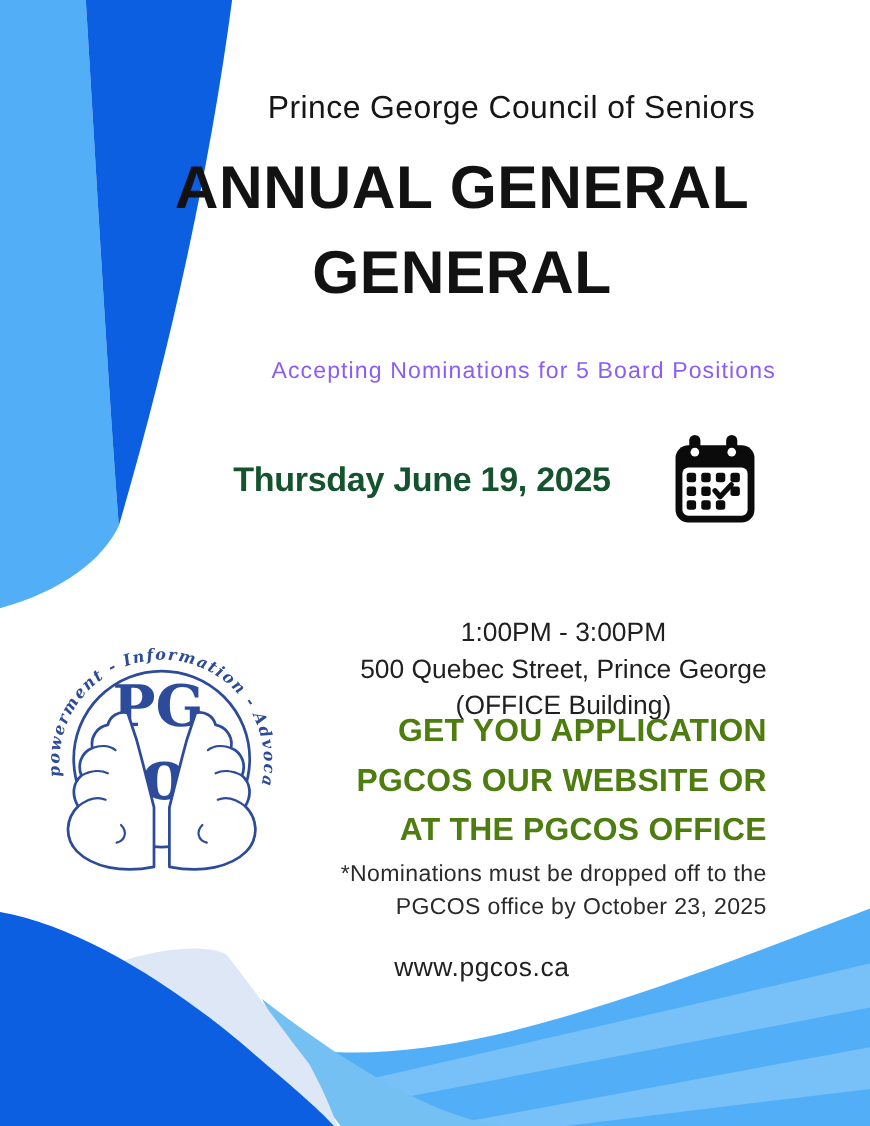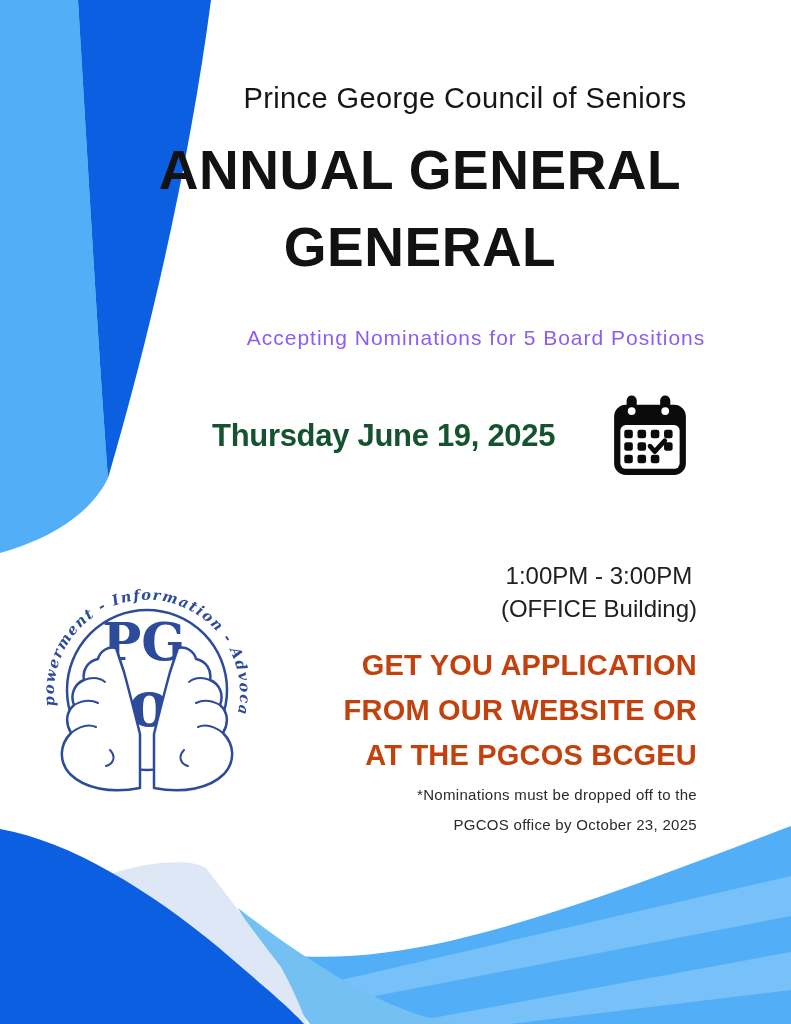--- a/index.html
+++ b/index.html
@@ -19,22 +19,22 @@
   .org-line{left:215px;top:82px;width:500px;text-align:center;font-size:29px;font-weight:500;
             letter-spacing:.4px;color:var(--text-black);}
   .agm-title{left:100px;right:51px;top:132px;text-align:center;font-size:55px;font-weight:800;
              line-height:77px;color:#121212;letter-spacing:.5px;}
   .subtitle{left:242px;top:326px;width:468px;text-align:center;font-size:21px;letter-spacing:1px;
             color:#8b5cf6;}
   .date-line{left:212px;top:418px;font-size:31px;font-weight:800;color:#14532d;letter-spacing:-.3px;}
   .calendar{left:611px;top:393px;width:78px;height:86px;}
   .info-block{right:94px;top:527px;text-align:center;font-size:24px;line-height:33px;color:#202020;margin-top:32px;}
   .cta-block{right:94px;top:643px;text-align:right;font-size:29px;font-weight:800;line-height:45px;
-             color:#c2410c;letter-spacing:.2px;}
-  .note-block{right:94px;top:780px;text-align:right;font-size:15px;line-height:30px;color:#2b2b2b;
+             color:#4d7c0f;letter-spacing:.2px;}
+  .note-block{right:94px;top:780px;text-align:right;font-size:21px;line-height:30px;color:#2b2b2b;
               letter-spacing:.3px;}
   .website{left:238px;top:866px;width:400px;text-align:center;font-size:24px;color:#202020;
            letter-spacing:.5px;}
   .logo{left:40px;top:550px;width:214px;height:242px;}
   .logo text{font-family:"DejaVu Serif",serif;fill:var(--logo-navy);}
   .logo .arc-text{font-size:14.5px;font-style:italic;letter-spacing:1.5px;font-weight:600;}
   .logo .pg{font-size:52px;font-weight:bold;}
   .logo .cos{font-size:64px;font-weight:bold;}
   .hand{fill:#ffffff;stroke:var(--logo-navy);stroke-width:2.5;stroke-linejoin:round;}
   .hand-line{fill:none;stroke:var(--logo-navy);stroke-width:2;stroke-linecap:round;}
@@ -95,34 +95,36 @@
       <rect x="68" y="62" width="11" height="11" rx="3"></rect>
       <rect x="17" y="78" width="11" height="11" rx="3"></rect>
         <rect x="34" y="78" width="11" height="11" rx="3"></rect>
       <rect x="51" y="78" width="11" height="11" rx="3"></rect>
     </g>
     <path d="M50,67 l6,7 l13,-14" fill="none" stroke="#0b0b0b" stroke-width="6" stroke-linecap="round" stroke-linejoin="round"></path>
   </svg>
 
   <div class="abs info-block">
     <div>1:00PM - 3:00PM</div>
+    <div>500 Quebec Street, Prince George</div>
     <div>(OFFICE Building)</div>
   </div>
 
   <div class="abs cta-block">
     <div>GET YOU APPLICATION</div>
-    <div>FROM OUR WEBSITE OR</div>
-    <div>AT THE PGCOS BCGEU</div>
+    <div>PGCOS OUR WEBSITE OR</div>
+    <div>AT THE PGCOS OFFICE</div>
   </div>
 
   <div class="abs note-block">
     <div>*Nominations must be dropped off to the</div>
     <div>PGCOS office by October 23, 2025</div>
   </div>
 
+  <div class="abs website">www.pgcos.ca</div>
 
   <svg class="abs logo" viewBox="0 0 214 242" aria-hidden="true">
     <defs>
       <path id="arcPath" d="M 16,162 A 93,93 0 1 1 198,162" fill="none"></path>
     </defs>
     <circle class="logo-circle" cx="107" cy="140" r="80"></circle>
     <text class="arc-text">
       <textPath href="#arcPath" startOffset="50%" text-anchor="middle">Empowerment - Information - Advocacy</textPath>
     </text>
     <text class="pg" x="104" y="110" text-anchor="middle">PG</text>

